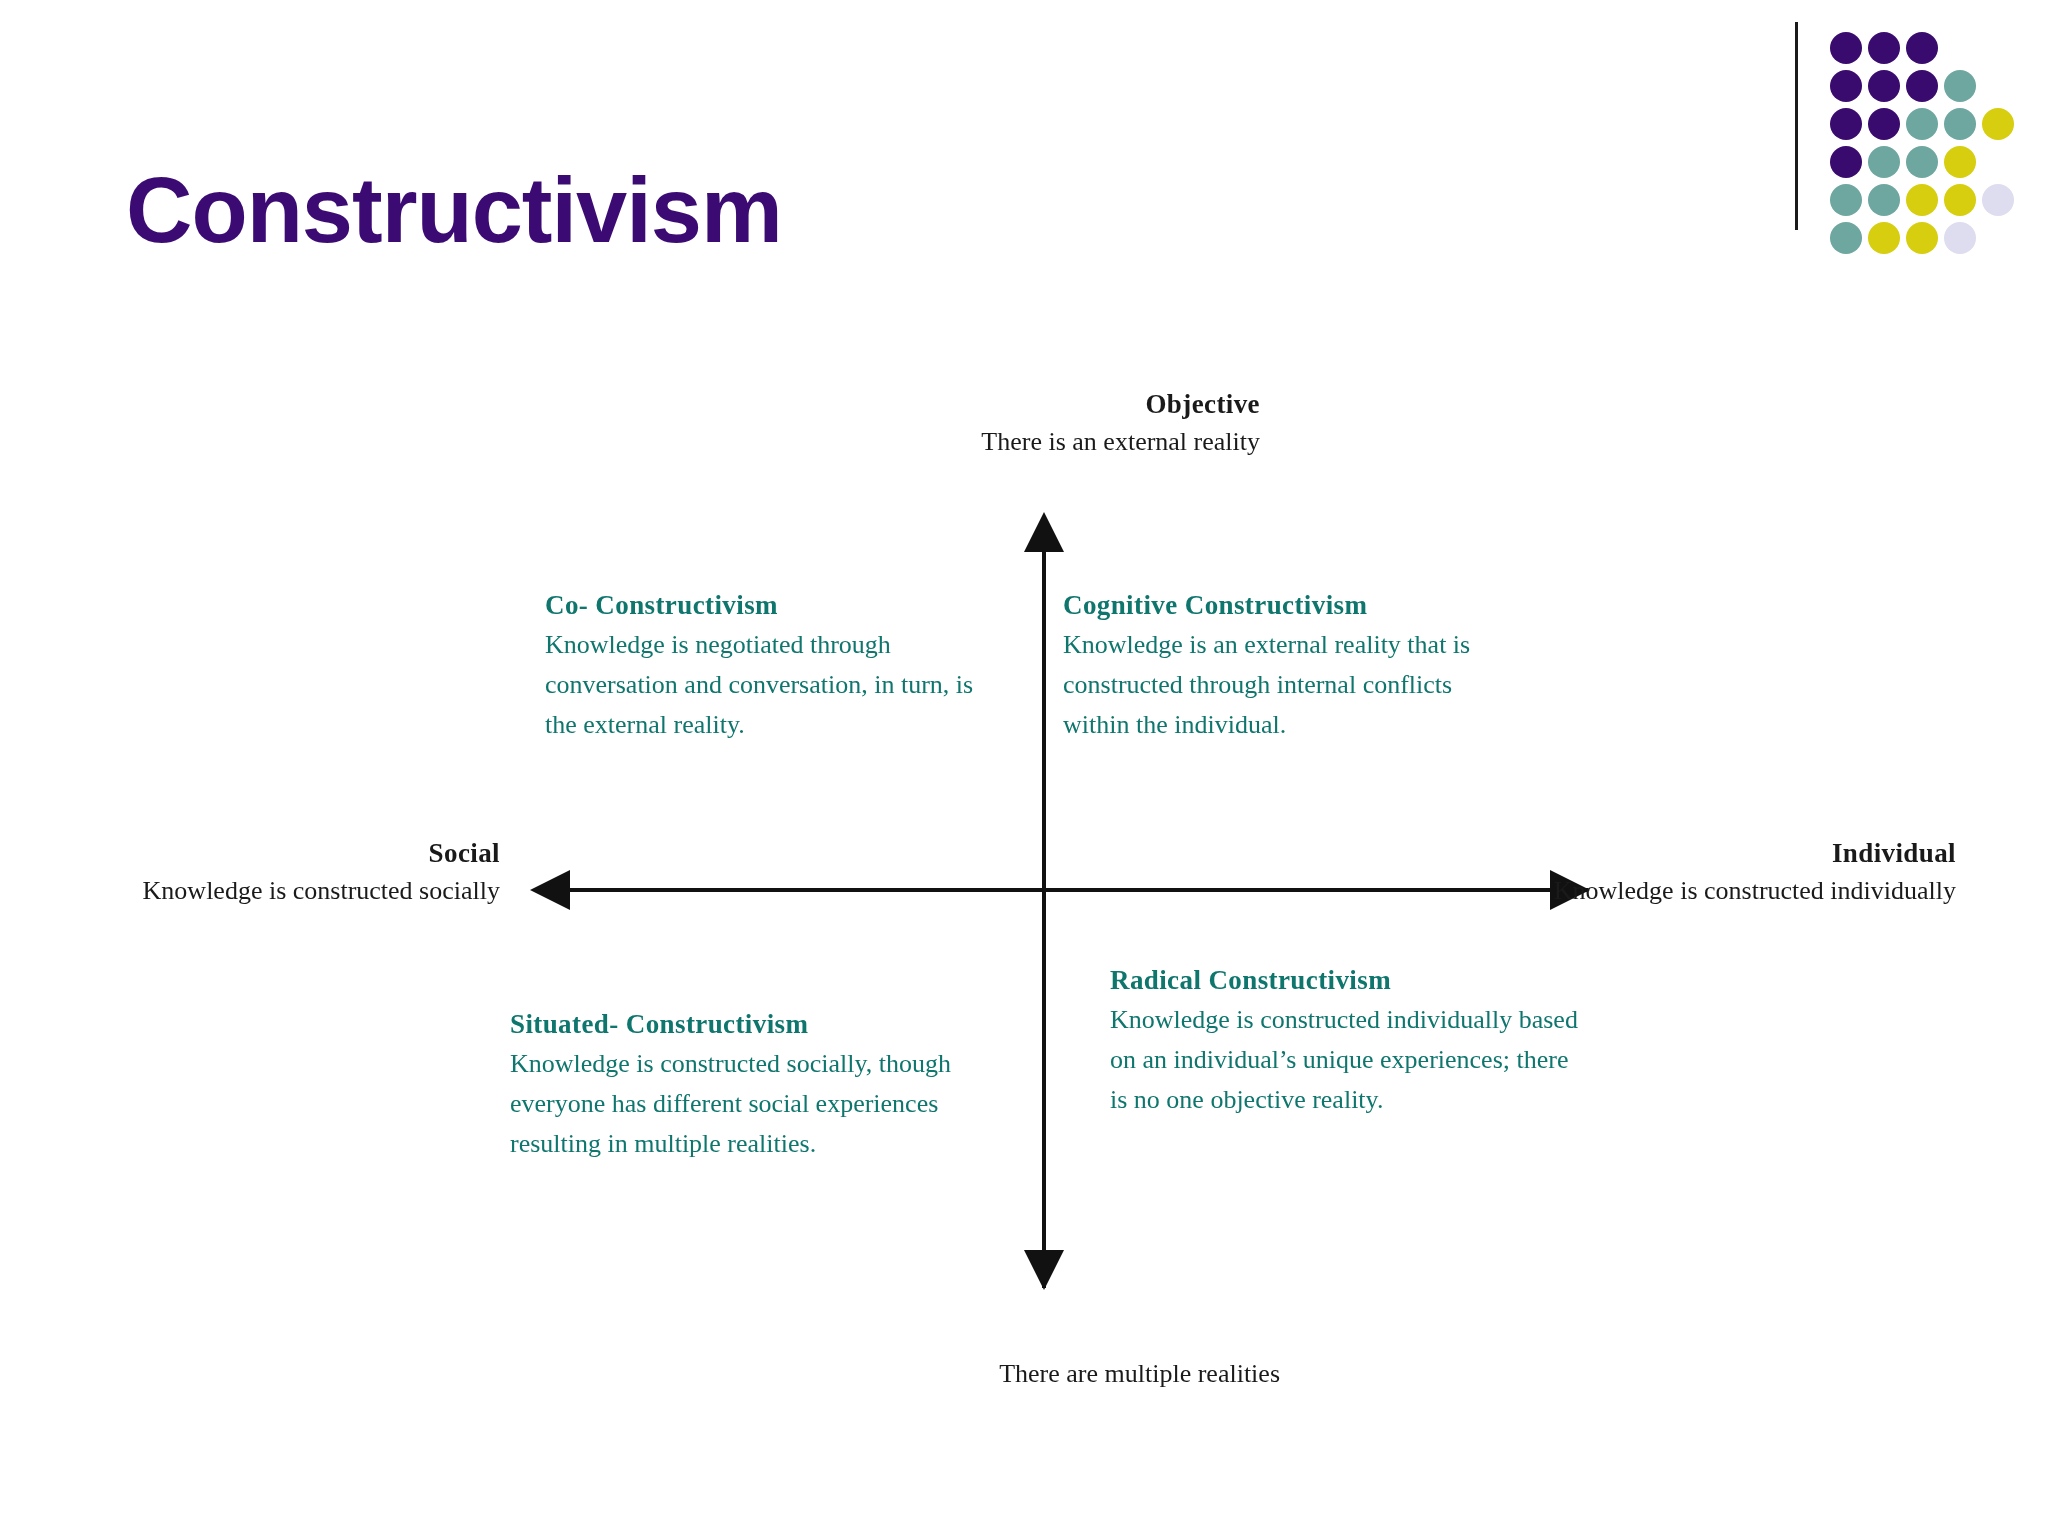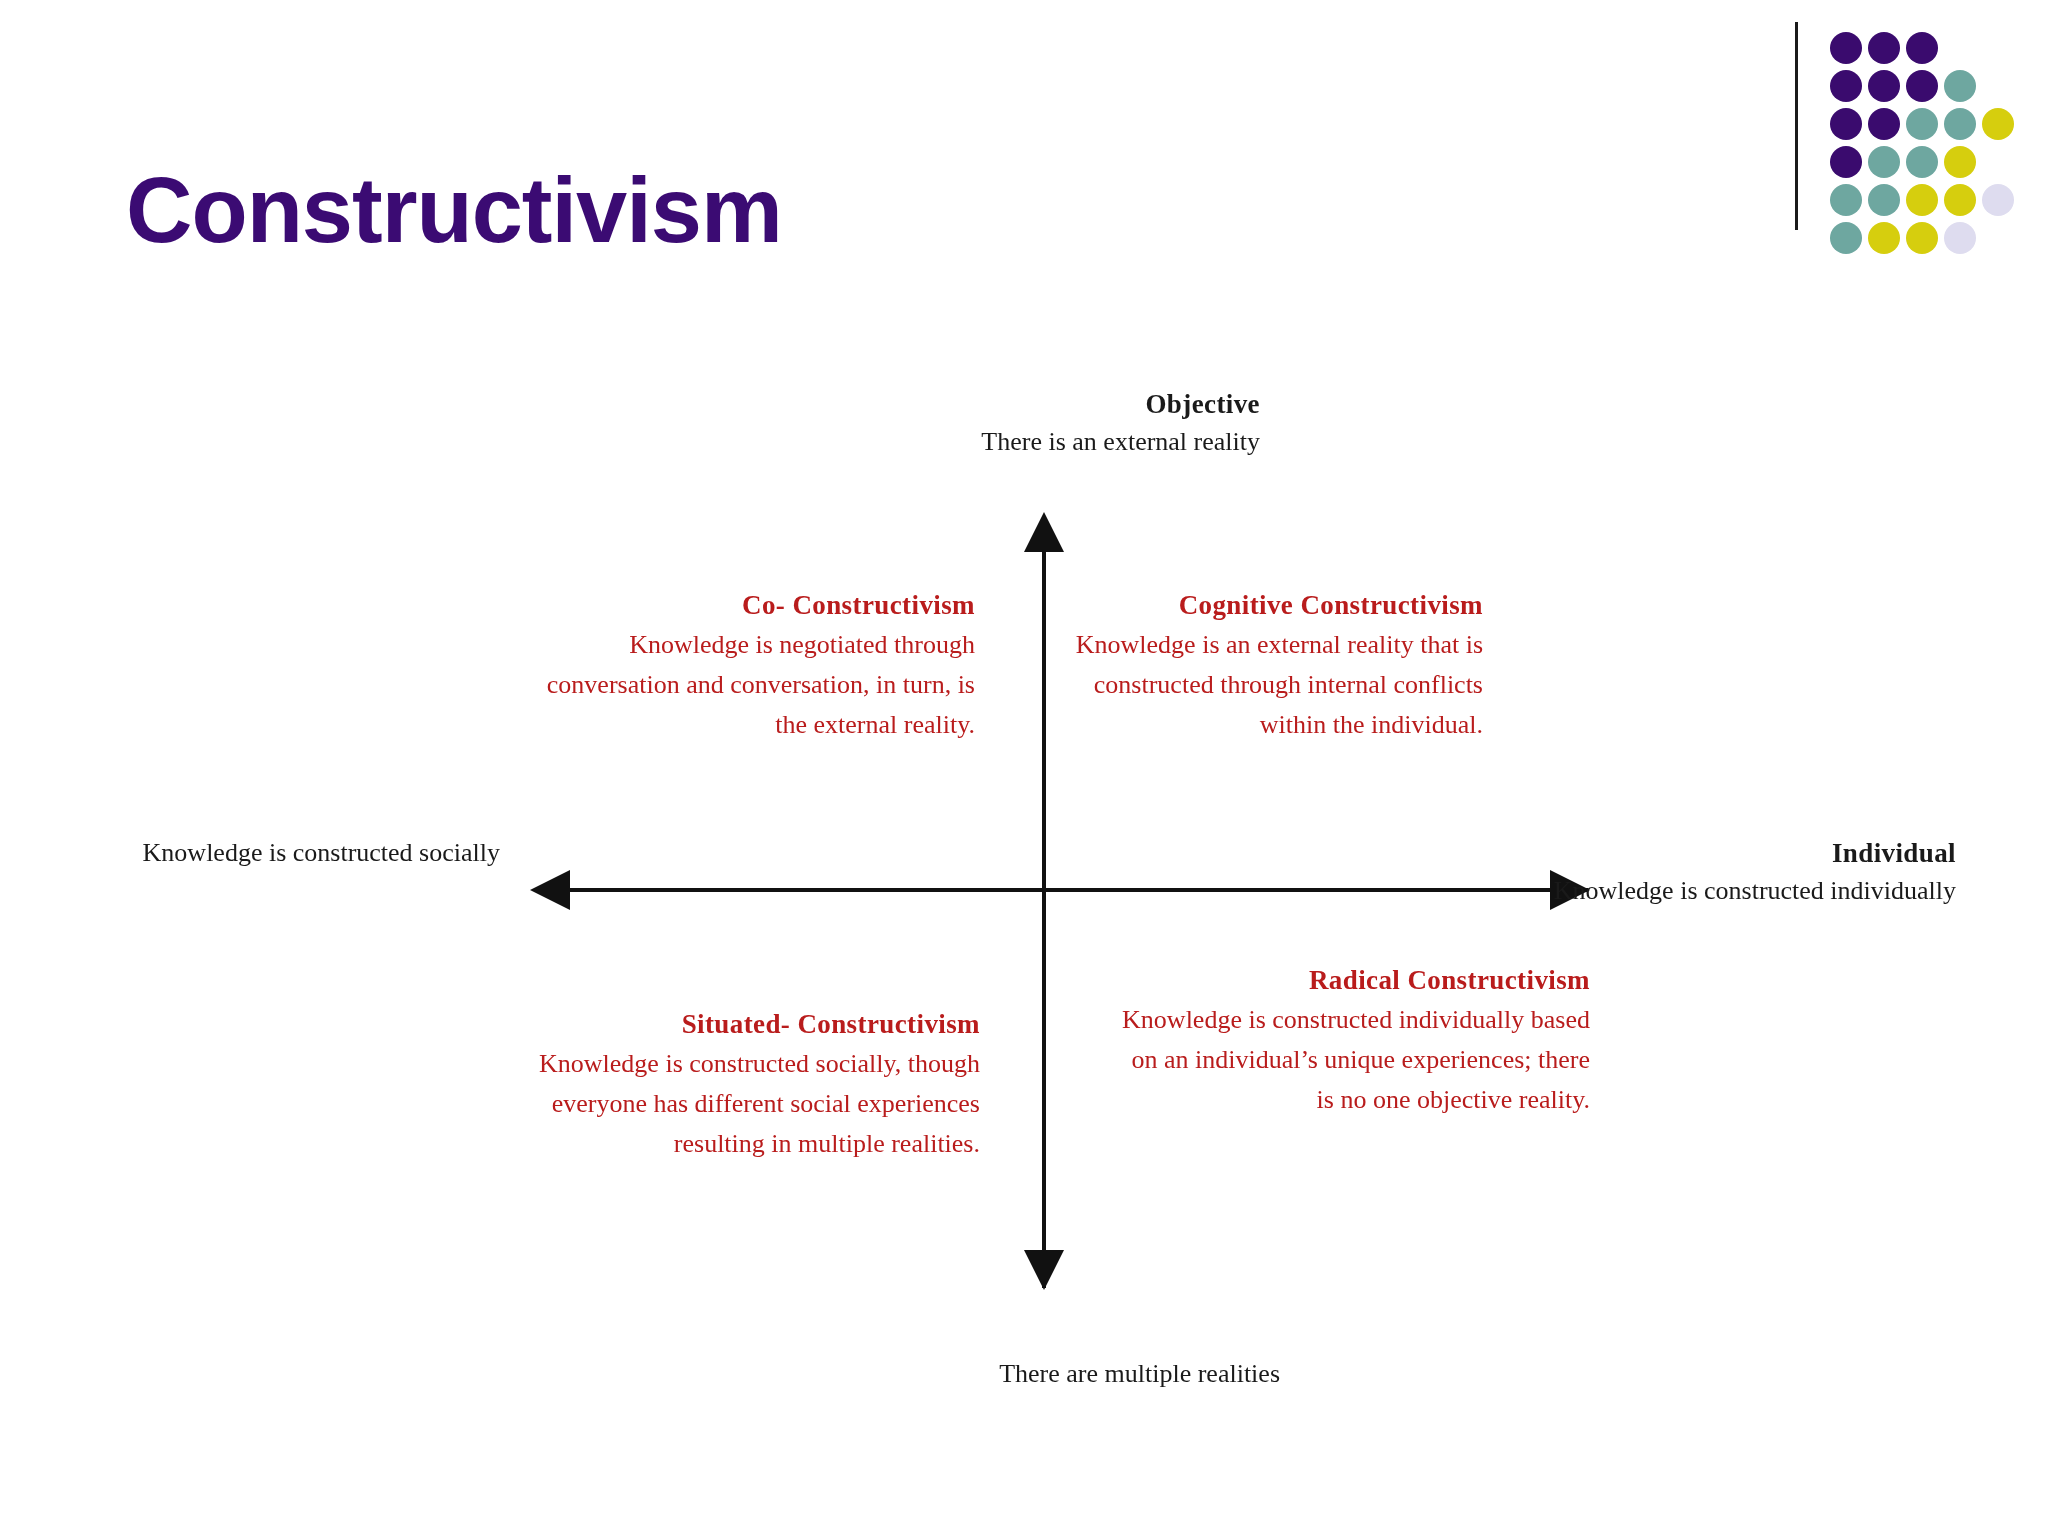--- a/index.html
+++ b/index.html
@@ -42,22 +42,22 @@
     position:absolute;
     text-align:right;
     color:#1a1a1a;
     font-size:26px;
     line-height:38px;
   }
   .axis-label .head{font-weight:bold;font-size:27px;letter-spacing:.4px;}
 
   .quadrant{
     position:absolute;
-    text-align:right;
-    color:#b91c1c;
+    text-align:left;
+    color:#0f766e;
     font-size:26px;
     line-height:40px;
   }
   .quadrant .q-title{
     font-weight:bold;
     font-size:27px;
     letter-spacing:.4px;
     display:block;
   }
   .quadrant .q-body{display:block;}
@@ -126,20 +126,21 @@
     <div class="axis-label" id="label-objective">
       <div class="head">Objective</div>
       <div class="sub">There is an external reality</div>
     </div>
 
     <div class="axis-label" id="label-subjective">
       <div class="sub">There are multiple realities</div>
     </div>
 
     <div class="axis-label" id="label-social">
+      <div class="head">Social</div>
       <div class="sub">Knowledge is constructed socially</div>
     </div>
 
     <div class="axis-label" id="label-individual">
       <div class="head">Individual</div>
       <div class="sub">Knowledge is constructed individually</div>
     </div>
 
     <div class="quadrant" id="quad-co">
       <span class="q-title">Co- Constructivism</span>

